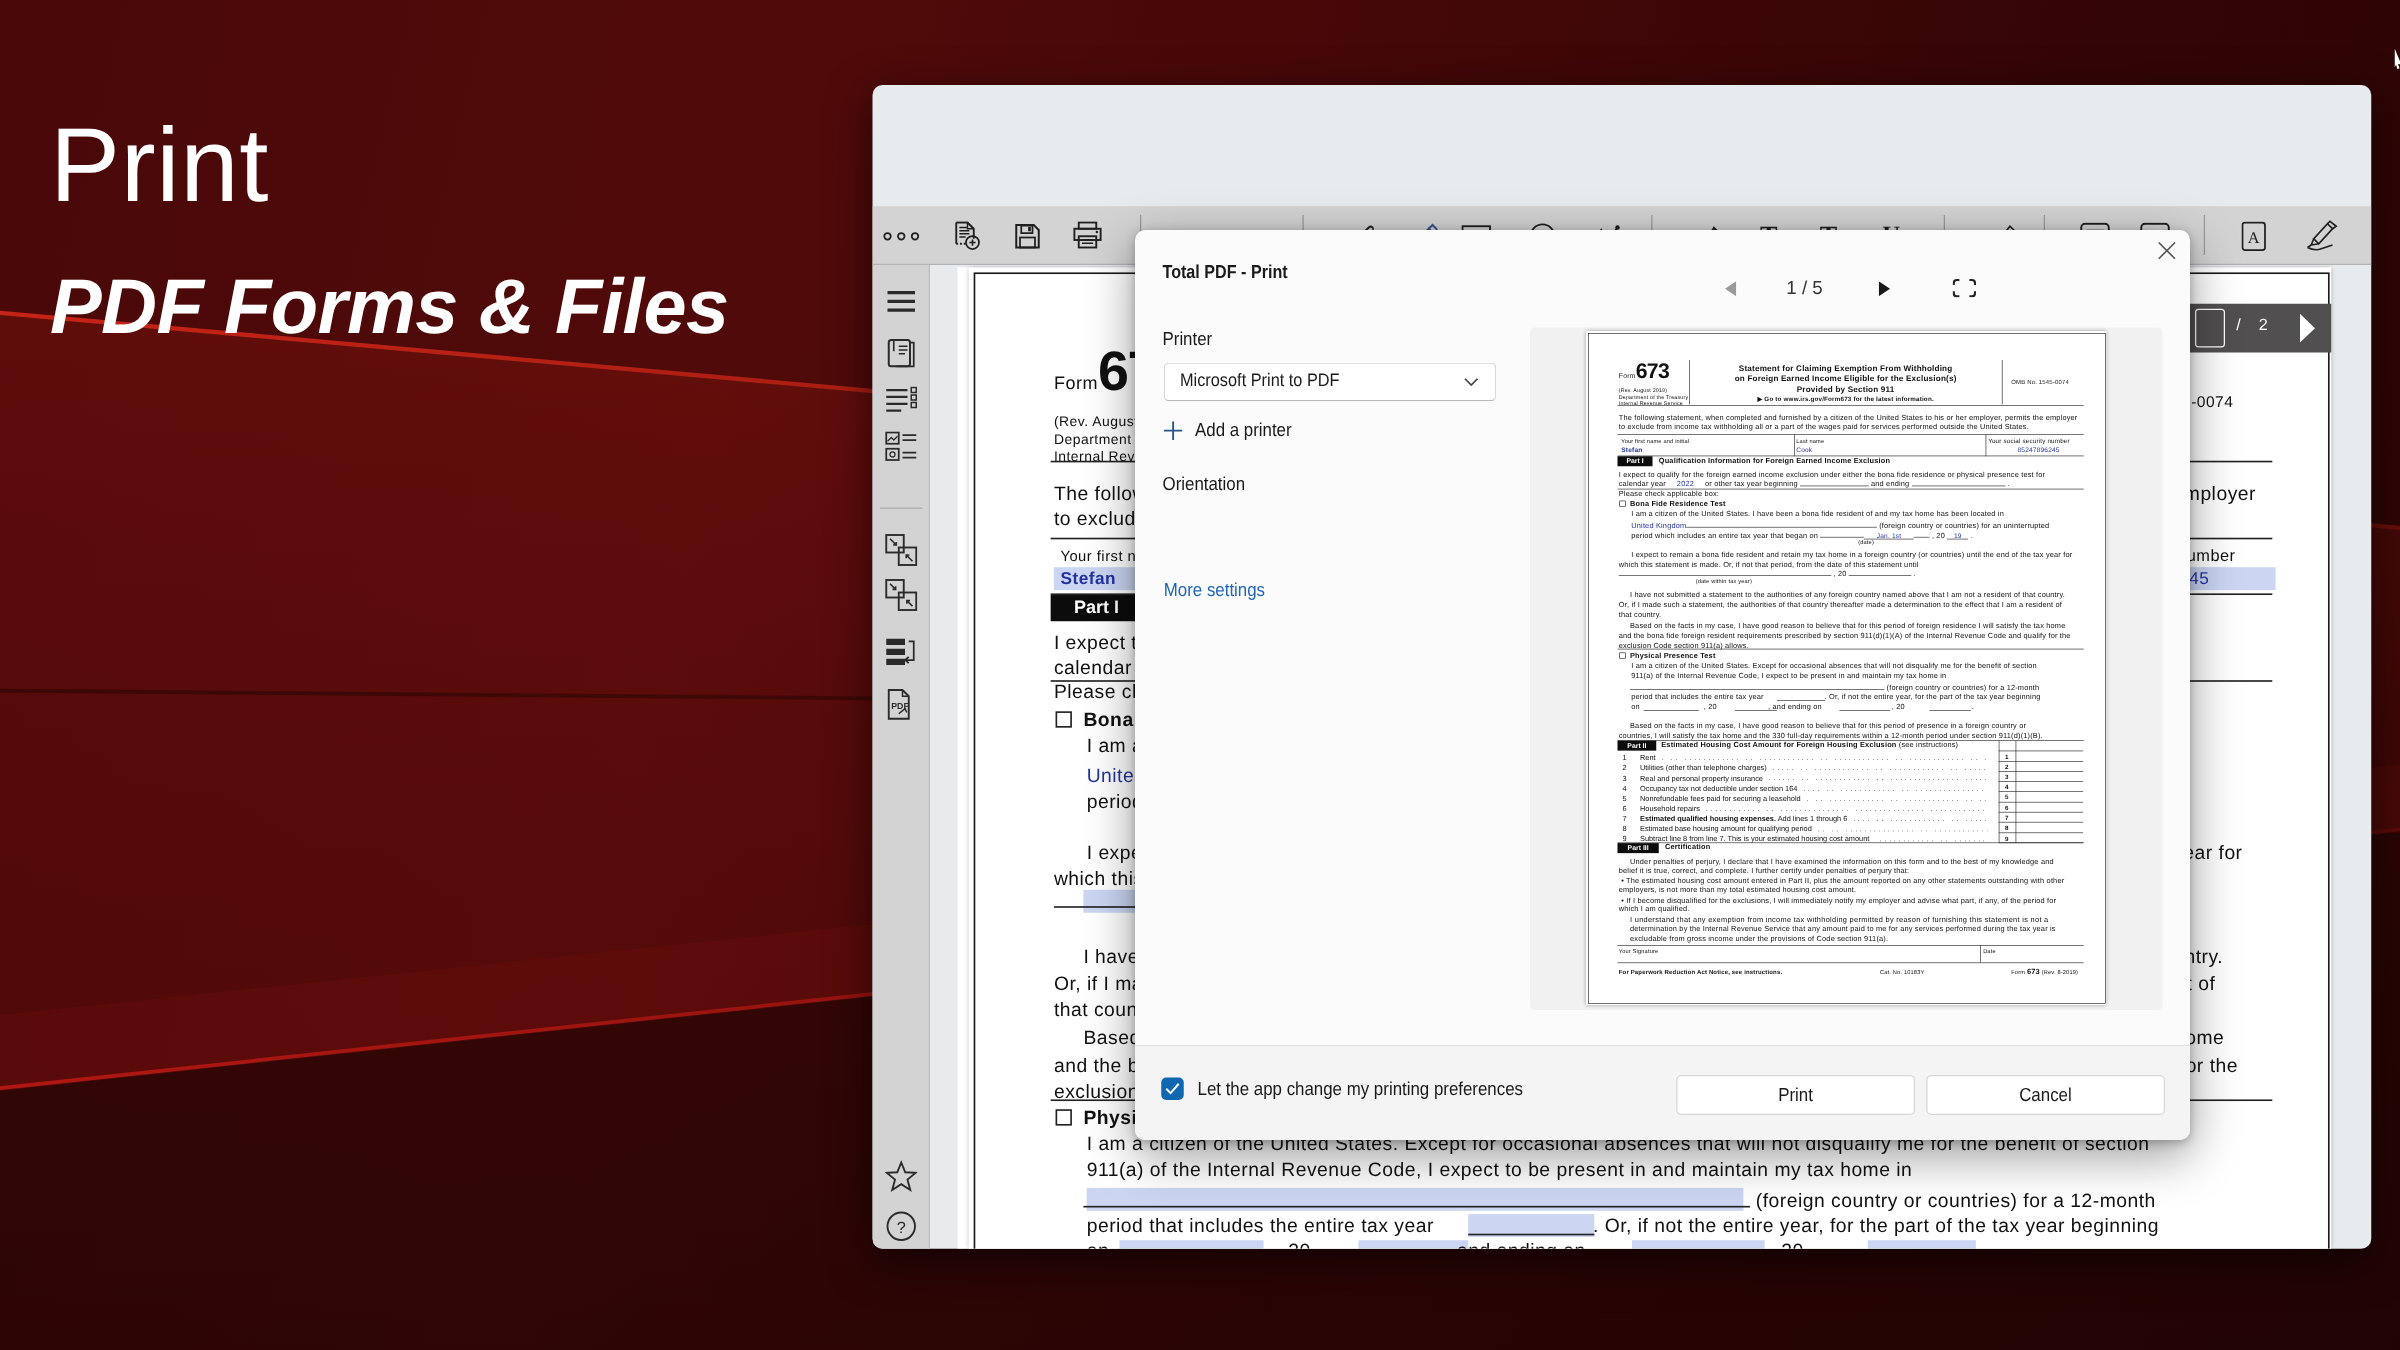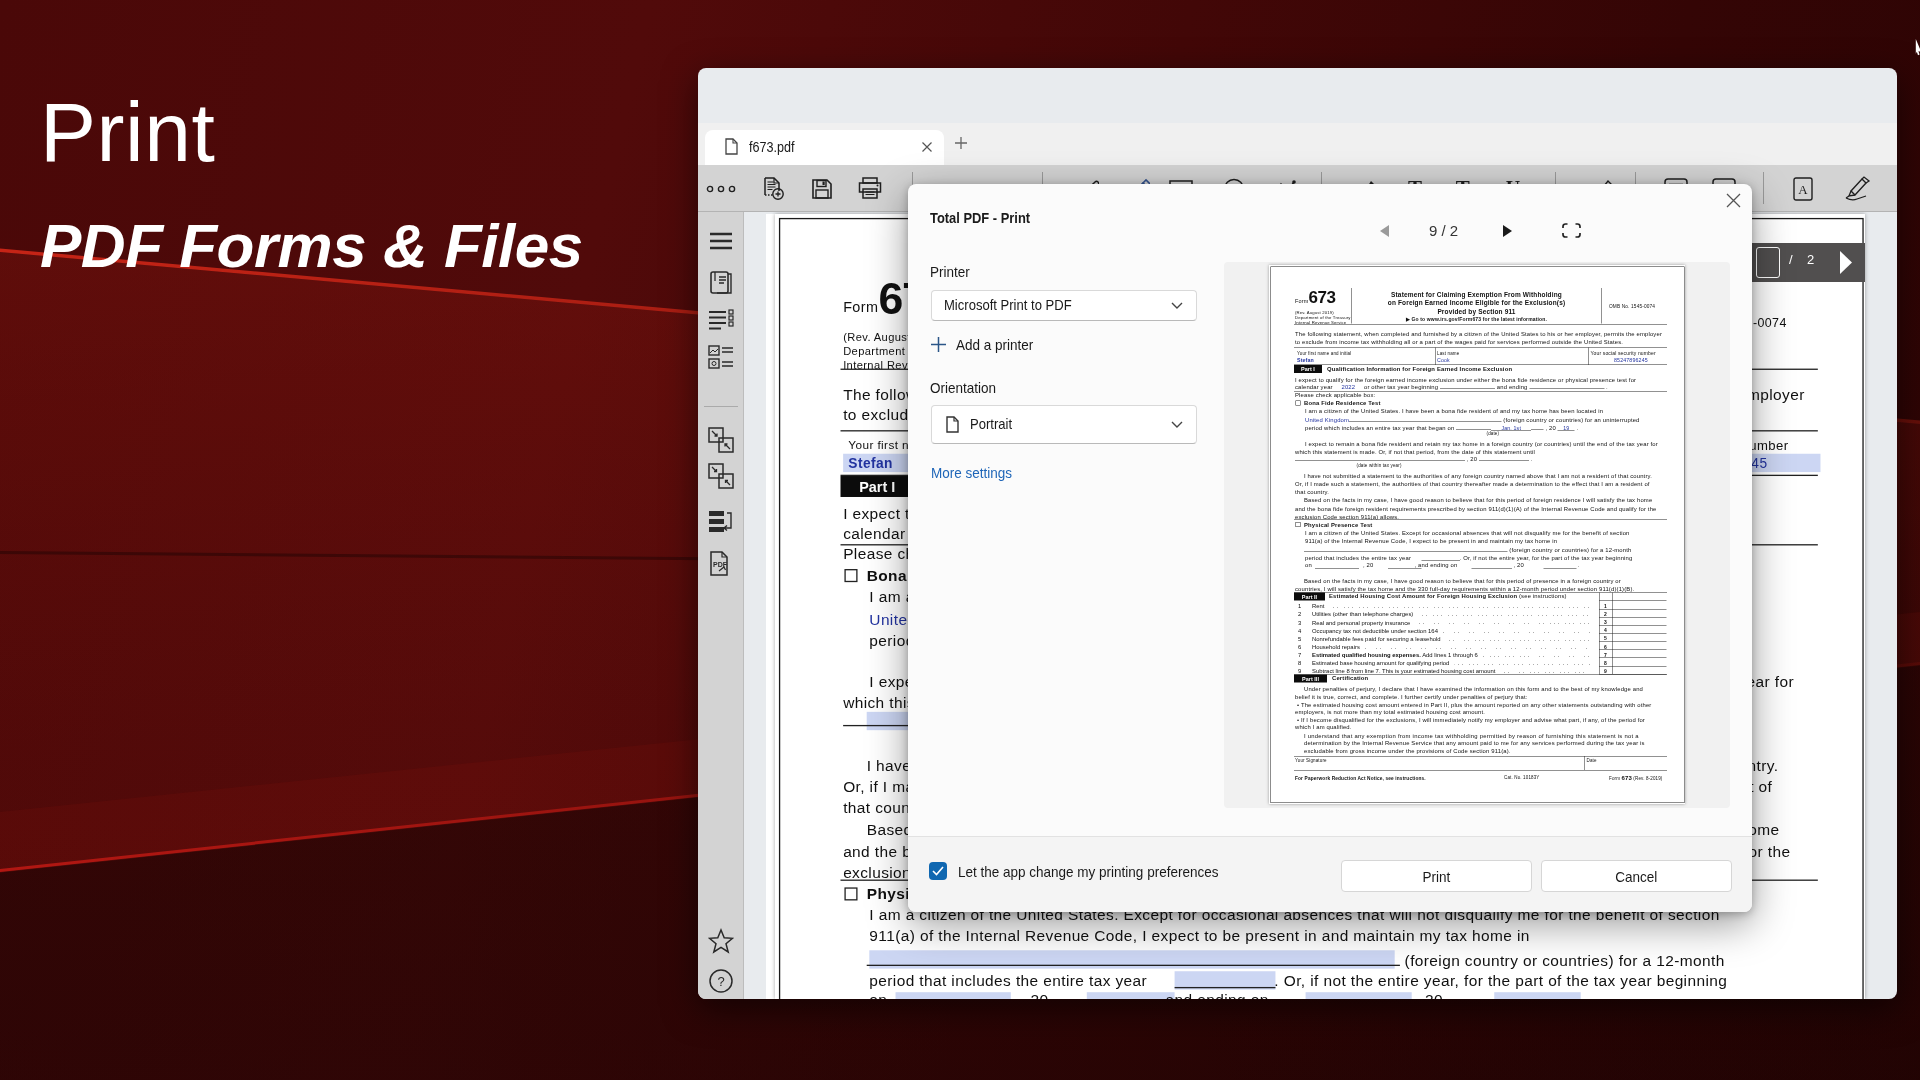--- a/index.html
+++ b/index.html
@@ -232,35 +232,20 @@
         </svg>
       </div>
 <div class="sic" style="top:756px">
         <svg width="26" height="26" viewBox="0 0 26 26">
           <circle cx="13" cy="13" r="11" stroke="#2a2a2a" fill="none" stroke-width="1.5"></circle>
           <text x="13" y="18" font-size="13" text-anchor="middle" fill="#2a2a2a" font-family="Liberation Sans">?</text>
         </svg>
       </div>
     </div>
 
-  <div id="tabbar">
-    <div id="tab">
-      <svg style="position:absolute;left:20px;top:8px" width="13" height="17" viewBox="0 0 13 17">
-          <path d="M1 1 H8 L12 5 V16 H1 Z" fill="none" stroke="#444" stroke-width="1.3"></path>
-          <path d="M8 1 V5 H12" fill="none" stroke="#444" stroke-width="1.1"></path>
-        </svg>
-      <div class="nm"><span class="seg">f673.pdf</span></div>
-      <svg style="position:absolute;left:217px;top:12px" width="10" height="10" viewBox="0 0 10 10">
-          <path d="M0.5 0.5 L9.5 9.5 M9.5 0.5 L0.5 9.5" stroke="#555" stroke-width="1.2"></path>
-        </svg>
-    </div>
-    <svg style="position:absolute;left:257px;top:14px" width="12" height="12" viewBox="0 0 12 12">
-        <path d="M6 0 V12 M0 6 H12" stroke="#666" stroke-width="1.3"></path>
-      </svg>
-  </div>
   <div id="toolbar">
       <div class="ticon" style="left:3px;width:40px;">
         <svg width="30" height="8" viewBox="0 0 30 8">
           <circle cx="4" cy="4" r="2.6" stroke="#1f1f1f" fill="none" stroke-width="1.4"></circle>
           <circle cx="15" cy="4" r="2.6" stroke="#1f1f1f" fill="none" stroke-width="1.4"></circle>
           <circle cx="26" cy="4" r="2.6" stroke="#1f1f1f" fill="none" stroke-width="1.4"></circle>
         </svg>
       </div>
 <div class="ticon" style="left:55px;width:40px;">
         <svg width="24" height="24" viewBox="0 0 24 24">
@@ -389,49 +374,39 @@
     </div>
 
   <div id="dlg">
     <div class="dttl">Total PDF - Print</div>
     <svg style="position:absolute;left:818px;top:9px" width="15" height="15" viewBox="0 0 15 15">
         <path d="M1 1 L14 14 M14 1 L1 14" stroke="#555" stroke-width="1.3"></path>
       </svg>
     <svg class="pgr" style="left:472px;top:41px" width="9" height="12" viewBox="0 0 9 12">
         <path d="M9 0 L0 6 L9 12 Z" fill="#9a9a9a"></path>
       </svg>
-    <div class="pgr" style="left:521px;top:38px">9 / 2</div>
+    <div class="pgr" style="left:521px;top:38px">1 / 5</div>
     <svg class="pgr" style="left:595px;top:41px" width="9" height="12" viewBox="0 0 9 12">
         <path d="M0 0 L9 6 L0 12 Z" fill="#1a1a1a"></path>
       </svg>
     <svg class="pgr" style="left:654px;top:39px" width="19" height="15" viewBox="0 0 19 15">
         <path d="M5.5 1 H3.5 Q1 1 1 3.5 V5 M13.5 1 H15.5 Q18 1 18 3.5 V5 M1 10 V11.5 Q1 14 3.5 14 H5.5 M18 10 V11.5 Q18 14 15.5 14 H13.5" fill="none" stroke="#222" stroke-width="1.7"></path>
       </svg>
     <div class="lbl" style="left:22px;top:79px"><span class="seg">Printer</span></div>
     <div class="select" style="top:105.5px;height:31px">
         <span style="margin-left:12px" class="seg">Microsoft Print to PDF</span>
       <svg class="chev" width="12" height="7" viewBox="0 0 12 7">
           <path d="M1 1 L6 6 L11 1" fill="none" stroke="#444" stroke-width="1.4"></path>
         </svg>
       </div>
     <svg style="position:absolute;left:23px;top:153px" width="15" height="15" viewBox="0 0 15 15">
         <path d="M7.5 0 V15 M0 7.5 H15" stroke="#2b5688" stroke-width="1.5"></path>
       </svg>
     <div class="lbl blue" style="left:48px;top:152px"><span class="seg">Add a printer</span></div>
     <div class="lbl" style="left:22px;top:195px"><span class="seg">Orientation</span></div>
-    <div class="select" style="top:220.5px;height:39px">
-      <svg style="margin-left:14px" width="13" height="17" viewBox="0 0 13 17">
-          <path d="M1 1 H8 L12 5 V16 H1 Z" fill="none" stroke="#333" stroke-width="1.4"></path>
-          <path d="M8 1 V5 H12" fill="none" stroke="#333" stroke-width="1.2"></path>
-        </svg>
-      <span style="margin-left:11px" class="seg">Portrait</span>
-      <svg class="chev" width="12" height="7" viewBox="0 0 12 7">
-          <path d="M1 1 L6 6 L11 1" fill="none" stroke="#444" stroke-width="1.4"></path>
-        </svg>
-      </div>
     <div id="moreset"><span class="seg">More settings</span></div>
     <div id="prevpanel">
         <div id="prevpage" class="prev">
           <div class="frm">
 <div style="position:absolute;left:3px;top:2.5px;width:828px;height:1073px;border:1.3px solid #1a1a1a"></div>
 <div style="position:absolute;left:165px;top:46px;width:1px;height:71px;background:#222"></div>
 <div style="position:absolute;left:665px;top:46px;width:1px;height:71px;background:#222"></div>
 <div class="fl " style="left:52px;top:64.9px;font-size:11px;">Form</div>
 <div class="fl b" style="left:79px;top:47.0px;font-size:34px;letter-spacing:-1px;line-height:34px;">673</div>
 <div class="fl " style="left:52px;top:89.4px;font-size:8.5px;">(Rev. August 2019)</div>

